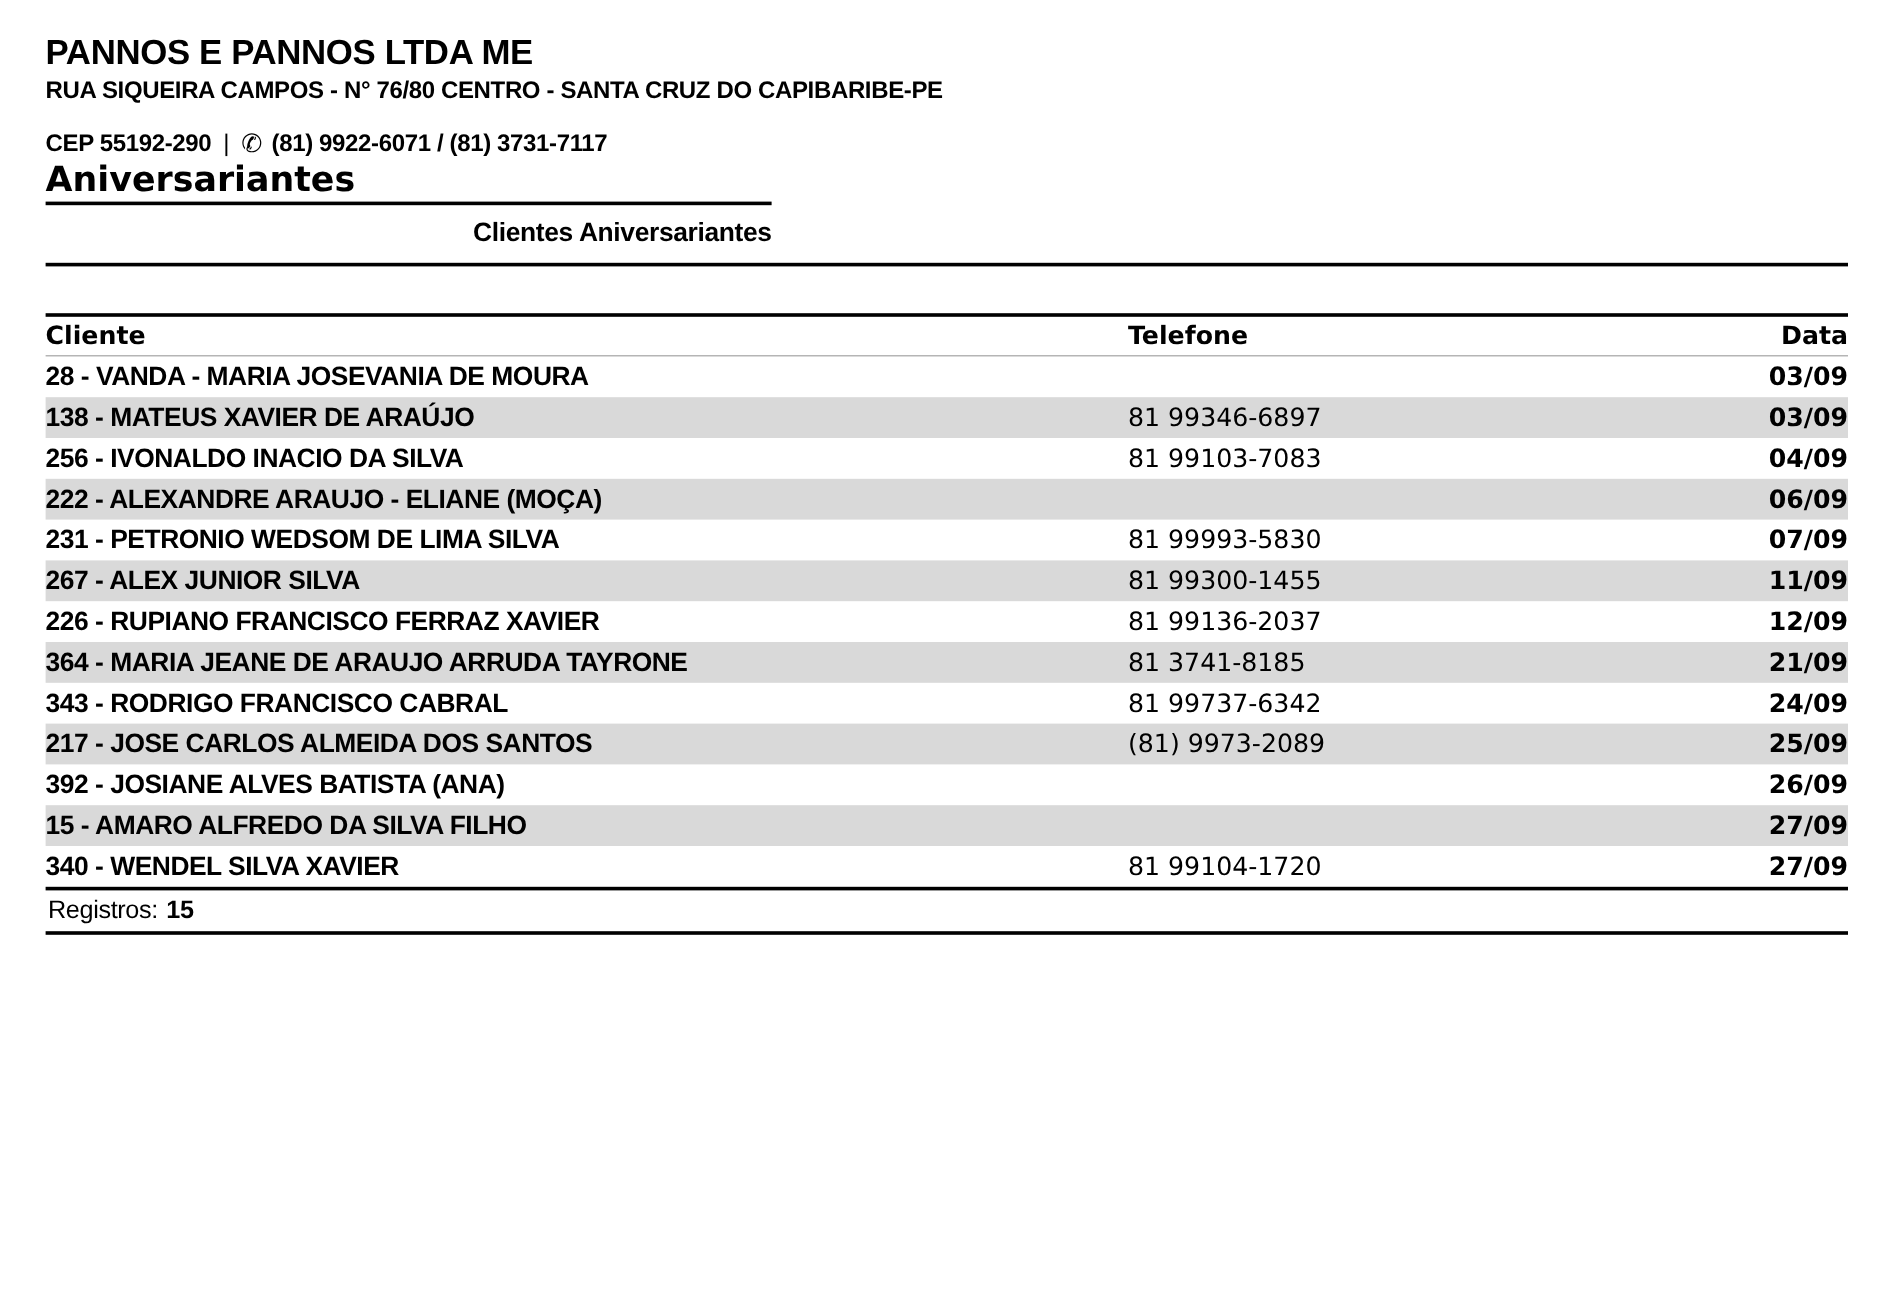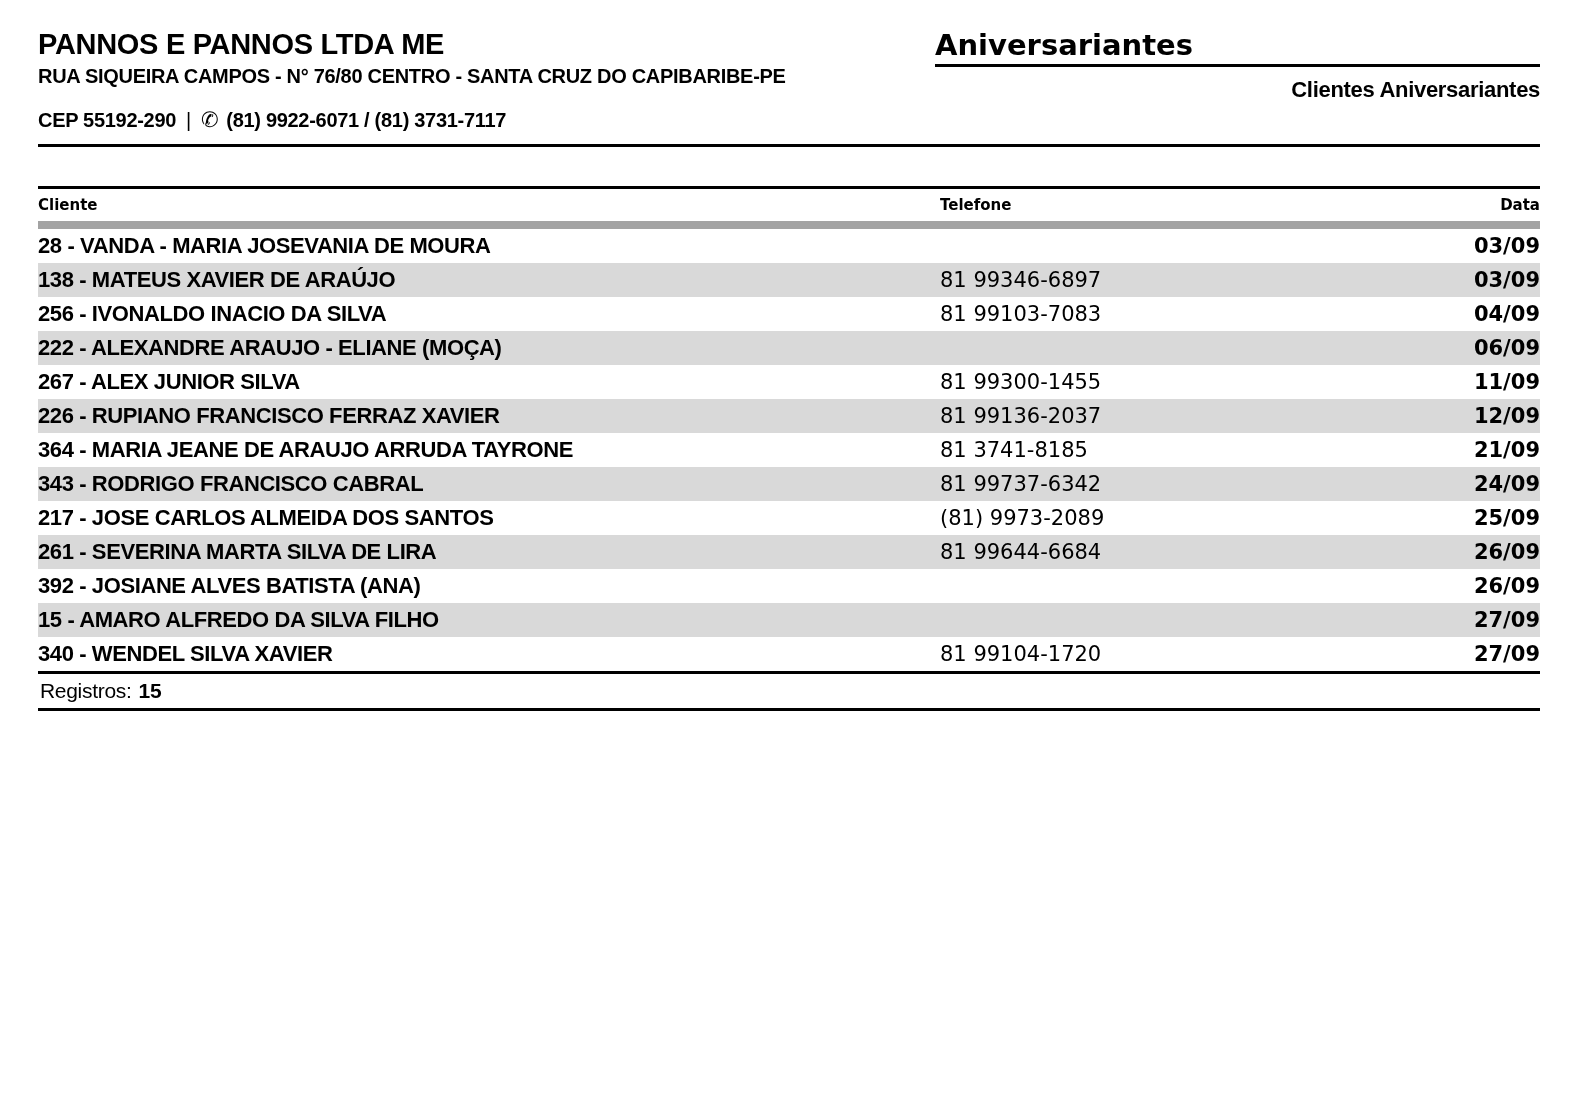--- a/index.html
+++ b/index.html
@@ -13,22 +13,23 @@
   }
   .page {
     position: relative;
     width: 1502px;
     margin-left: 38px;
     padding-top: 28px;
   }
   
   .header {
     display: flex;
-    justify-content: space-between;
+    justify-content: flex-end;
     align-items: flex-start;
+    flex-direction: column;
   }
   .company {
     width: 860px;
     font-family: "Liberation Sans", sans-serif;
     font-weight: bold;
   }
   .company-name {
     font-size: 29px;
     line-height: 33px;
     letter-spacing: -0.3px;
@@ -79,23 +80,23 @@
   }
   
   table.report {
     width: 100%;
     margin-top: 39px;
     border-collapse: collapse;
     border-top: 3px solid #000;
   }
   table.report th {
     height: 32px;
-    font-size: 15px;
-    font-weight: bold;
-    border-bottom: 8px solid #a3a3a3;
+    font-size: 21px;
+    font-weight: bold;
+    border-bottom: 1px solid #a3a3a3;
     padding: 0;
     vertical-align: middle;
   }
   table.report td {
     height: 34px;
     padding: 0;
     vertical-align: middle;
   }
   .col-cliente  { text-align: left; }
   th.col-cliente, td.col-cliente { padding-left: 4px; }
@@ -180,20 +181,25 @@
     <td class="col-telefone">81 99103-7083</td>
     <td class="col-data">04/09</td>
   </tr>
 
   <tr>
     <td class="col-cliente">222 - ALEXANDRE ARAUJO - ELIANE (MOÇA)</td>
     <td class="col-telefone"></td>
     <td class="col-data">06/09</td>
   </tr>
 
+  <tr>
+    <td class="col-cliente">231 - PETRONIO WEDSOM DE LIMA SILVA</td>
+    <td class="col-telefone">81 99993-5830</td>
+    <td class="col-data">07/09</td>
+  </tr>
 
   <tr>
     <td class="col-cliente">267 - ALEX JUNIOR SILVA</td>
     <td class="col-telefone">81 99300-1455</td>
     <td class="col-data">11/09</td>
   </tr>
 
   <tr>
     <td class="col-cliente">226 - RUPIANO FRANCISCO FERRAZ XAVIER</td>
     <td class="col-telefone">81 99136-2037</td>
@@ -212,25 +218,20 @@
     <td class="col-telefone">81 99737-6342</td>
     <td class="col-data">24/09</td>
   </tr>
 
   <tr>
     <td class="col-cliente">217 - JOSE CARLOS ALMEIDA DOS SANTOS</td>
     <td class="col-telefone">(81) 9973-2089</td>
     <td class="col-data">25/09</td>
   </tr>
 
-  <tr>
-    <td class="col-cliente">261 - SEVERINA MARTA SILVA DE LIRA</td>
-    <td class="col-telefone">81 99644-6684</td>
-    <td class="col-data">26/09</td>
-  </tr>
 
   <tr>
     <td class="col-cliente">392 - JOSIANE ALVES BATISTA (ANA)</td>
     <td class="col-telefone"></td>
     <td class="col-data">26/09</td>
   </tr>
 
   <tr>
     <td class="col-cliente">15 - AMARO ALFREDO DA SILVA FILHO</td>
     <td class="col-telefone"></td>

